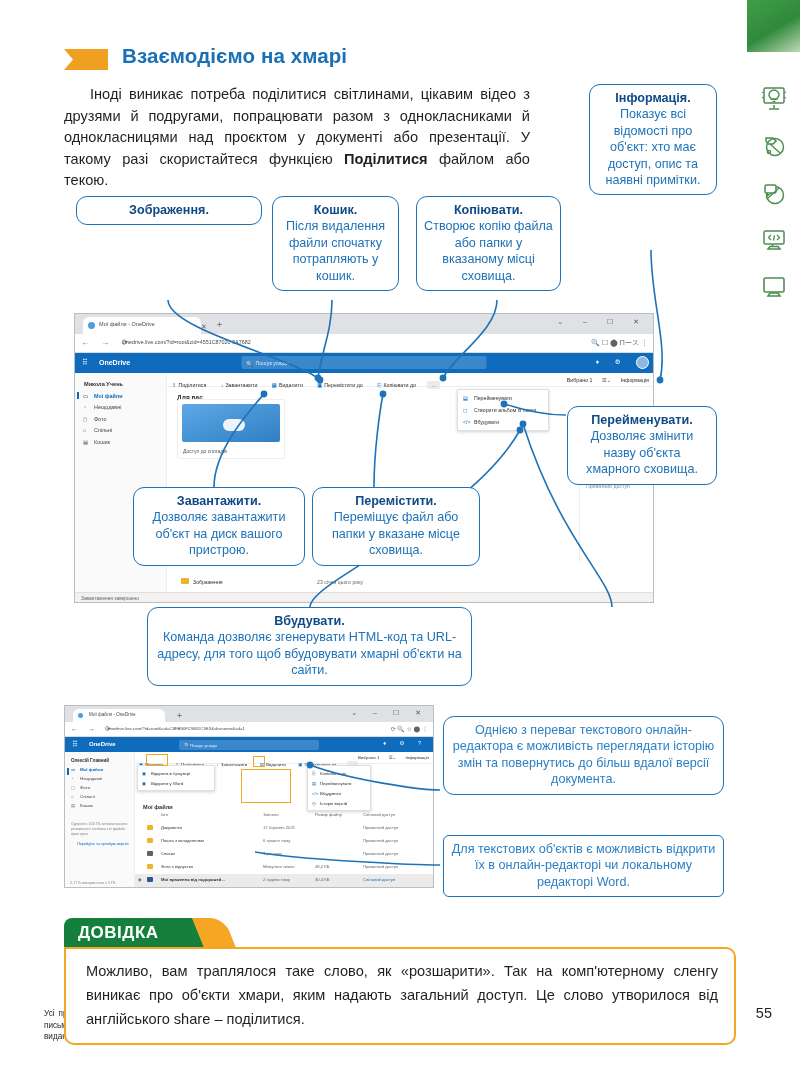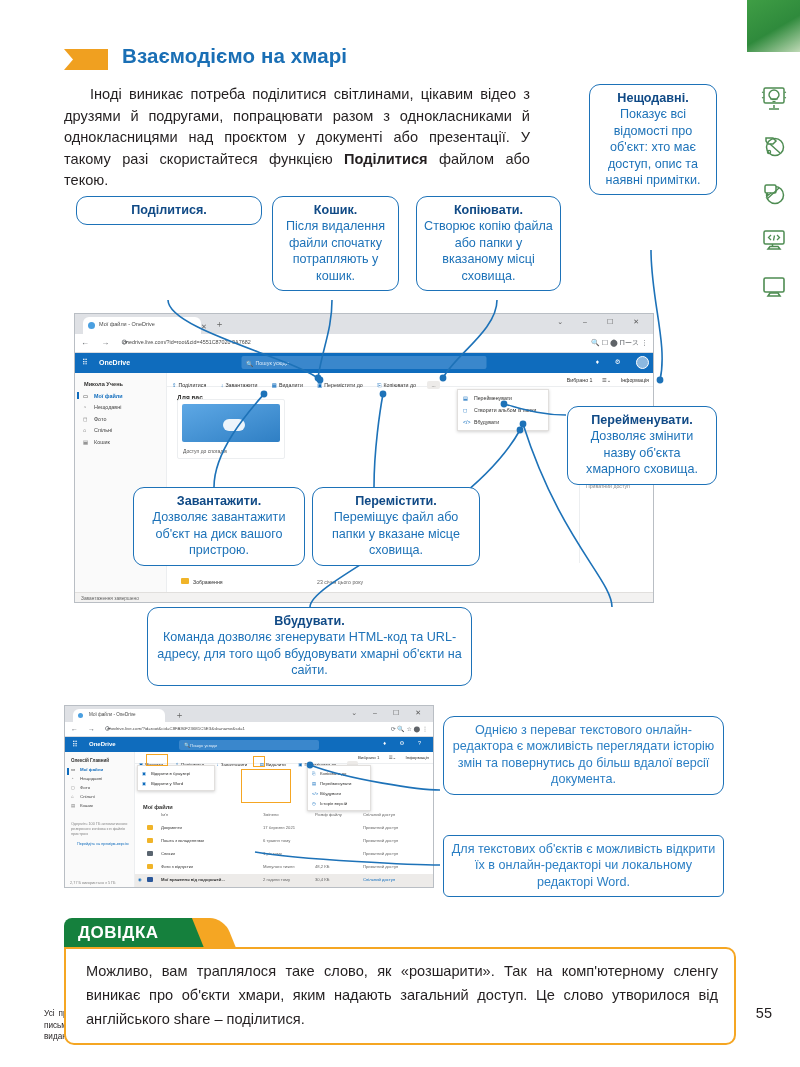--- a/index.html
+++ b/index.html
@@ -245,32 +245,32 @@
       <circle cx="264" cy="394" r="3.4"></circle>
         <circle cx="383" cy="394" r="3.4"></circle>
       <circle cx="504" cy="404" r="3.4"></circle>
         <circle cx="520" cy="430" r="3.4"></circle>
       <circle cx="523" cy="424" r="3.4"></circle>
         <circle cx="310" cy="765" r="3.4"></circle>
     </g>
   </svg>
 
   <div class="cal" style="left:76px; top:196px; width:186px;">
-    <span class="ttl">Поділитися.</span>
+    <span class="ttl">Зображення.</span>
   </div>
   <div class="cal" style="left:272px; top:196px; width:127px;">
     <span class="ttl">Кошик.</span>
     <span>Після видалення файли спочатку потрапляють у кошик.</span>
   </div>
   <div class="cal" style="left:416px; top:196px; width:145px;">
     <span class="ttl">Копіювати.</span>
     <span>Створює копію файла або папки у вказаному місці сховища.</span>
   </div>
   <div class="cal" style="left:589px; top:84px; width:128px;">
-    <span class="ttl">Нещодавні.</span>
+    <span class="ttl">Інформація.</span>
     <span>Показує всі відомості про об'єкт: хто має доступ, опис та наявні примітки.</span>
   </div>
   <div class="cal" style="left:133px; top:487px; width:172px;">
     <span class="ttl">Завантажити.</span>
     <span>Дозволяє завантажити об'єкт на диск вашого пристрою.</span>
   </div>
   <div class="cal" style="left:312px; top:487px; width:168px;">
     <span class="ttl">Перемістити.</span>
     <span>Переміщує файл або папки у вказане місце сховища.</span>
   </div>

